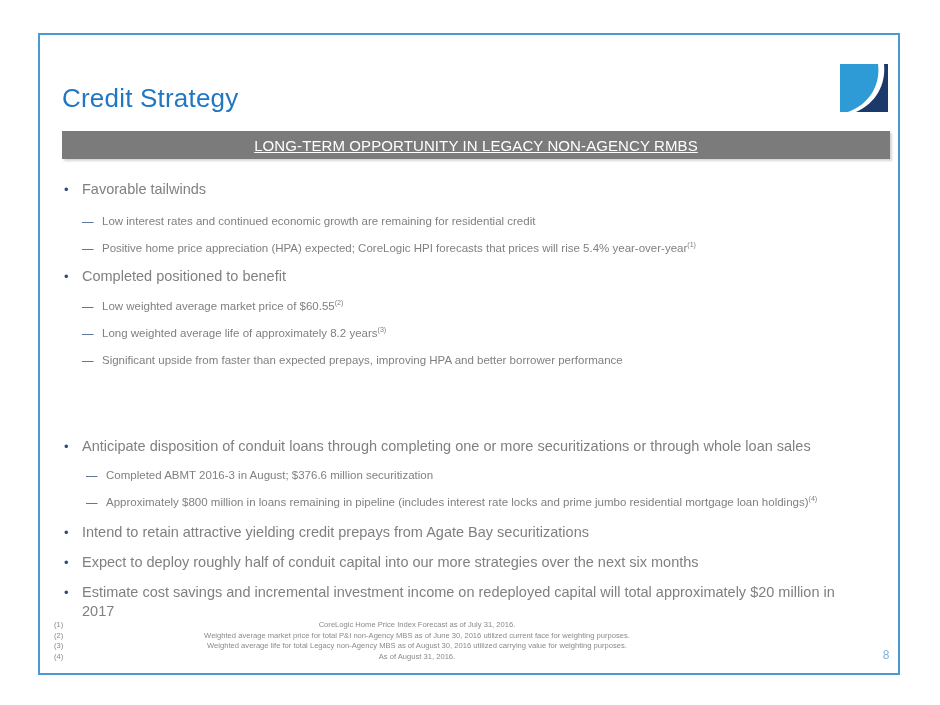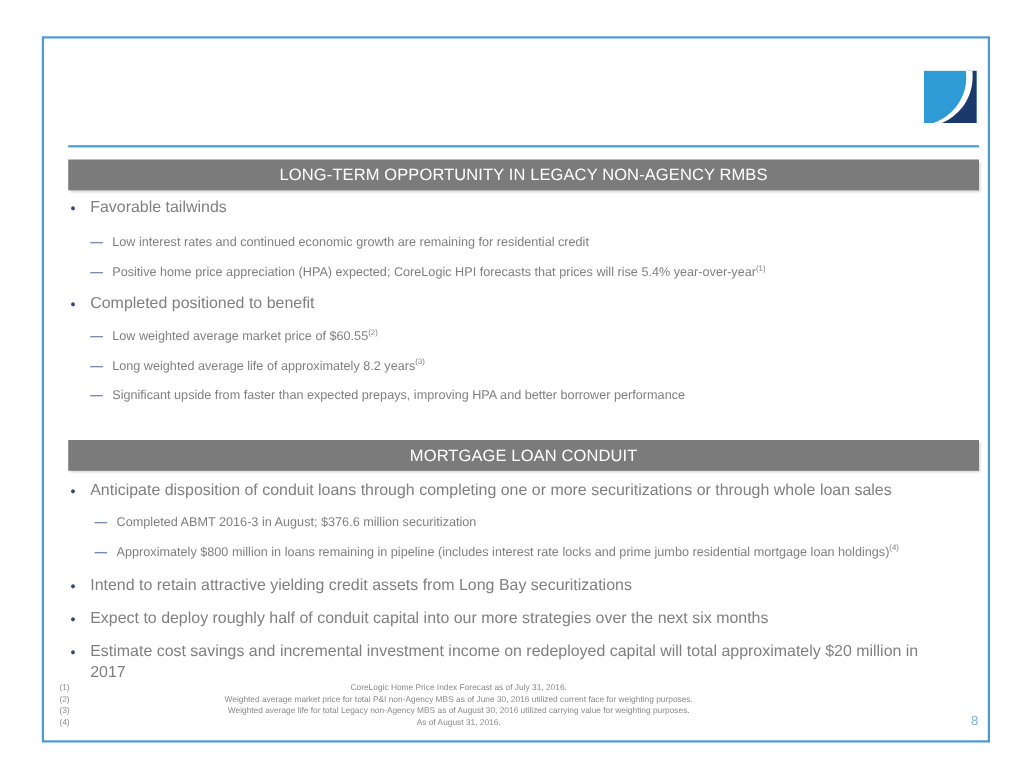--- a/index.html
+++ b/index.html
@@ -55,21 +55,21 @@
     height: 28px;
     background: #7b7b7b;
     box-shadow: 2px 2px 2px rgba(0,0,0,0.16);
     color: #ffffff;
     font-size: 15px;
     display: flex;
     align-items: center;
     justify-content: center;
     letter-spacing: 0.1px;
   }
-  .band-1 { top: 110px; }
+  .band-1 { top: 96px; text-decoration: underline; }
   .band-2 { top: 365px; }
 
   .bullet-row {
     position: absolute;
     display: flex;
     align-items: flex-start;
     color: #808080;
   }
   .marker {
     color: #2f4a7c;
@@ -133,20 +133,21 @@
 <div class="slide">
 
   <div class="logo">
     <svg width="48" height="48" viewBox="0 0 48 48" aria-hidden="true">
       <rect x="0" y="0" width="48" height="48" fill="#2e9bd6"></rect>
       <path d="M48 0 L48 48 L10 48 C30 40 42 22 40 0 Z" fill="#1b3a6b"></path>
       <path d="M38 0 C41 22 28 41 8 48 L16 48 C36 39 46 21 44 0 Z" fill="#ffffff"></path>
     </svg>
   </div>
 
+  <div class="page-title">Credit Strategy</div>
   <div class="title-rule"></div>
 
   <div class="band band-1">LONG-TERM OPPORTUNITY IN LEGACY NON-AGENCY RMBS</div>
 
   <div class="bullet-row lvl1" style="left:24px; top:145px; width:800px;">
     <span class="marker">•</span>
     <span class="btxt"><span>Favorable tailwinds</span><sup></sup></span>
   </div>
 
   <div class="bullet-row lvl2" style="left:42px; top:178px; width:790px;">
@@ -172,40 +173,39 @@
   <div class="bullet-row lvl2" style="left:42px; top:290px; width:790px;">
     <span class="marker">—</span>
     <span class="btxt"><span>Long weighted average life of approximately 8.2 years</span><sup>(3)</sup></span>
   </div>
 
   <div class="bullet-row lvl2" style="left:42px; top:317px; width:790px;">
     <span class="marker">—</span>
     <span class="btxt"><span>Significant upside from faster than expected prepays, improving HPA and better borrower performance</span><sup></sup></span>
   </div>
 
-  <div class="band band-2">MORTGAGE LOAN CONDUIT</div>
 
   <div class="bullet-row lvl1" style="left:24px; top:402px; width:810px;">
     <span class="marker">•</span>
     <span class="btxt"><span>Anticipate disposition of conduit loans through completing one or more securitizations or through whole loan sales</span><sup></sup></span>
   </div>
 
   <div class="bullet-row lvl2" style="left:46px; top:432px; width:800px;">
     <span class="marker">—</span>
     <span class="btxt"><span>Completed ABMT 2016-3 in August; $376.6 million securitization</span><sup></sup></span>
   </div>
 
   <div class="bullet-row lvl2" style="left:46px; top:459px; width:805px;">
     <span class="marker">—</span>
     <span class="btxt"><span>Approximately $800 million in loans remaining in pipeline (includes interest rate locks and prime jumbo residential mortgage loan holdings)</span><sup>(4)</sup></span>
   </div>
 
   <div class="bullet-row lvl1" style="left:24px; top:488px; width:810px;">
     <span class="marker">•</span>
-    <span class="btxt"><span>Intend to retain attractive yielding credit assets from Long Bay securitizations</span><sup></sup></span>
+    <span class="btxt"><span>Intend to retain attractive yielding credit prepays from Agate Bay securitizations</span><sup></sup></span>
   </div>
 
   <div class="bullet-row lvl1" style="left:24px; top:518px; width:810px;">
     <span class="marker">•</span>
     <span class="btxt"><span>Expect to deploy roughly half of conduit capital into our more strategies over the next six months</span><sup></sup></span>
   </div>
 
   <div class="bullet-row lvl1" style="left:24px; top:548px; width:805px;">
     <span class="marker">•</span>
     <span class="btxt"><span>Estimate cost savings and incremental investment income on redeployed capital will total approximately $20 million in 2017</span><sup></sup></span>

